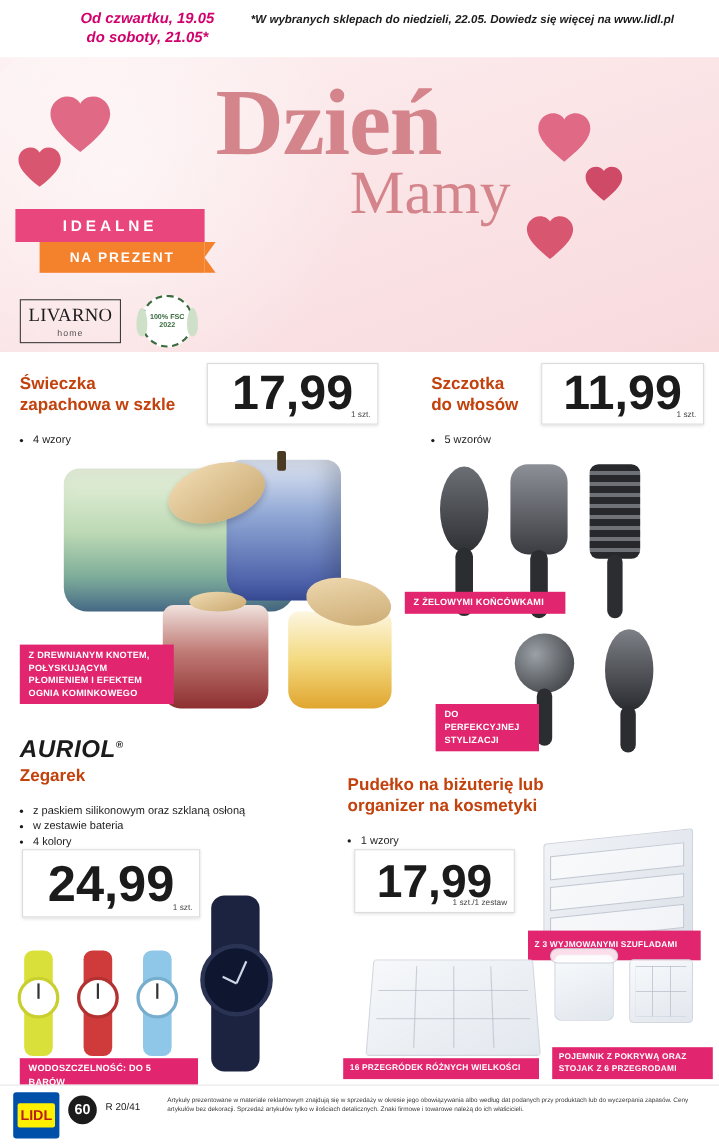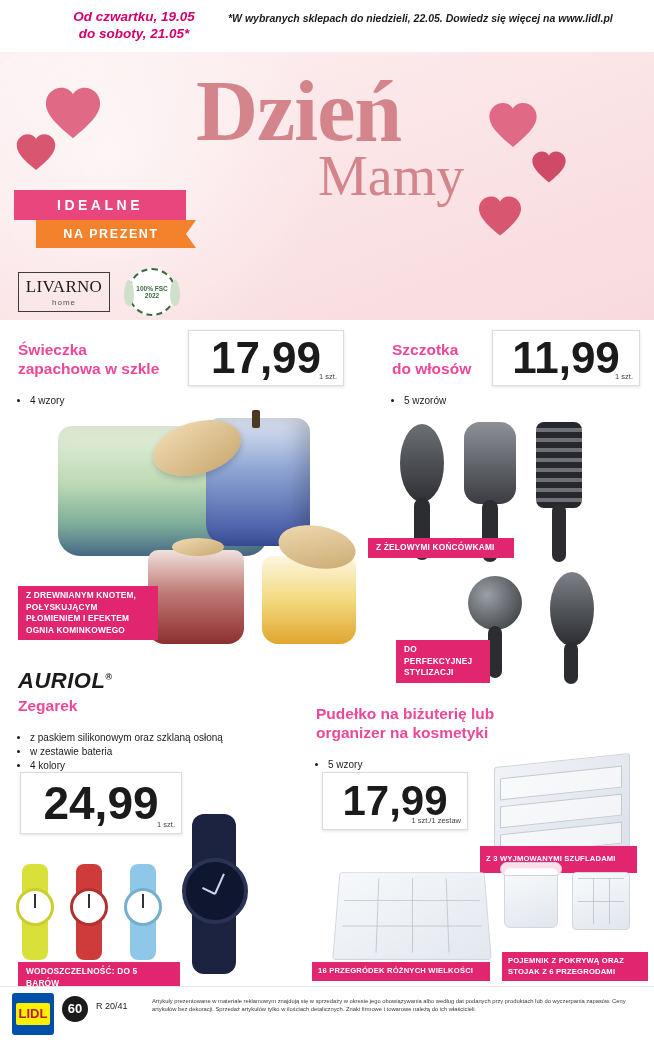--- a/index.html
+++ b/index.html
@@ -103,21 +103,21 @@
   .tag .val {
     font-family:"Liberation Sans",sans-serif; font-weight:bold;
     color:#1b1b1b; line-height:1;
   }
   .tag .unit {
     position:absolute; right:6px; bottom:4px; font-size:7.5px; color:#444;
   }
 
   
   .ph { position:absolute; }
-  .ph .t { font-size:15.5px; font-weight:bold; color:#ec4899; line-height:19px; }
+  .ph .t { font-size:15.5px; font-weight:bold; color:#c2410c; line-height:19px; }
   .ph ul { margin:16px 0 0 12px; }
   .ph li { font-size:10px; color:#1b1b1b; line-height:14px; }
 
   
   .callout {
     position:absolute; background:#e1266f; color:#fff;
     font-weight:bold; font-size:8.3px; line-height:11.5px;
     padding:4px 8px; letter-spacing:.2px;
   }
   .callout.sm { font-size:7.6px; line-height:10.5px; }
@@ -345,21 +345,21 @@
   <div style="position:absolute;left:182px;top:858px;width:66px;height:66px;border-radius:50%;background:#0f1730;border:4px solid #2a3354;"></div>
   <div style="position:absolute;left:214px;top:872px;width:2px;height:22px;background:#cfd6e8;transform-origin:bottom center;transform:rotate(24deg);"></div>
   <div style="position:absolute;left:214px;top:880px;width:2px;height:14px;background:#cfd6e8;transform-origin:bottom center;transform:rotate(-64deg);"></div>
 
   <div class="callout" style="left:18px; top:962px; width:162px;">WODOSZCZELNOŚĆ: DO 5 BARÓW</div>
 
   <div class="ph" style="left:316px; top:704px; width:210px;">
     <div class="t"><span>Pudełko na biżuterię lub</span><br>
       <span>organizer na kosmetyki</span></div>
     <ul>
-        <li>5 wzory</li>
+        <li>1 wzory</li>
       </ul>
   </div>
 
   <div class="tag" style="left:322px; top:772px; width:146px; height:58px;">
     <div class="val" style="font-size:42px;">17,99</div>
     <div class="unit">1 szt./1 zestaw</div>
   </div>
 
   <div style="position:absolute;left:494px;top:760px;width:136px;height:96px;
     background:linear-gradient(135deg,rgba(240,242,246,.95),rgba(214,220,230,.85));

